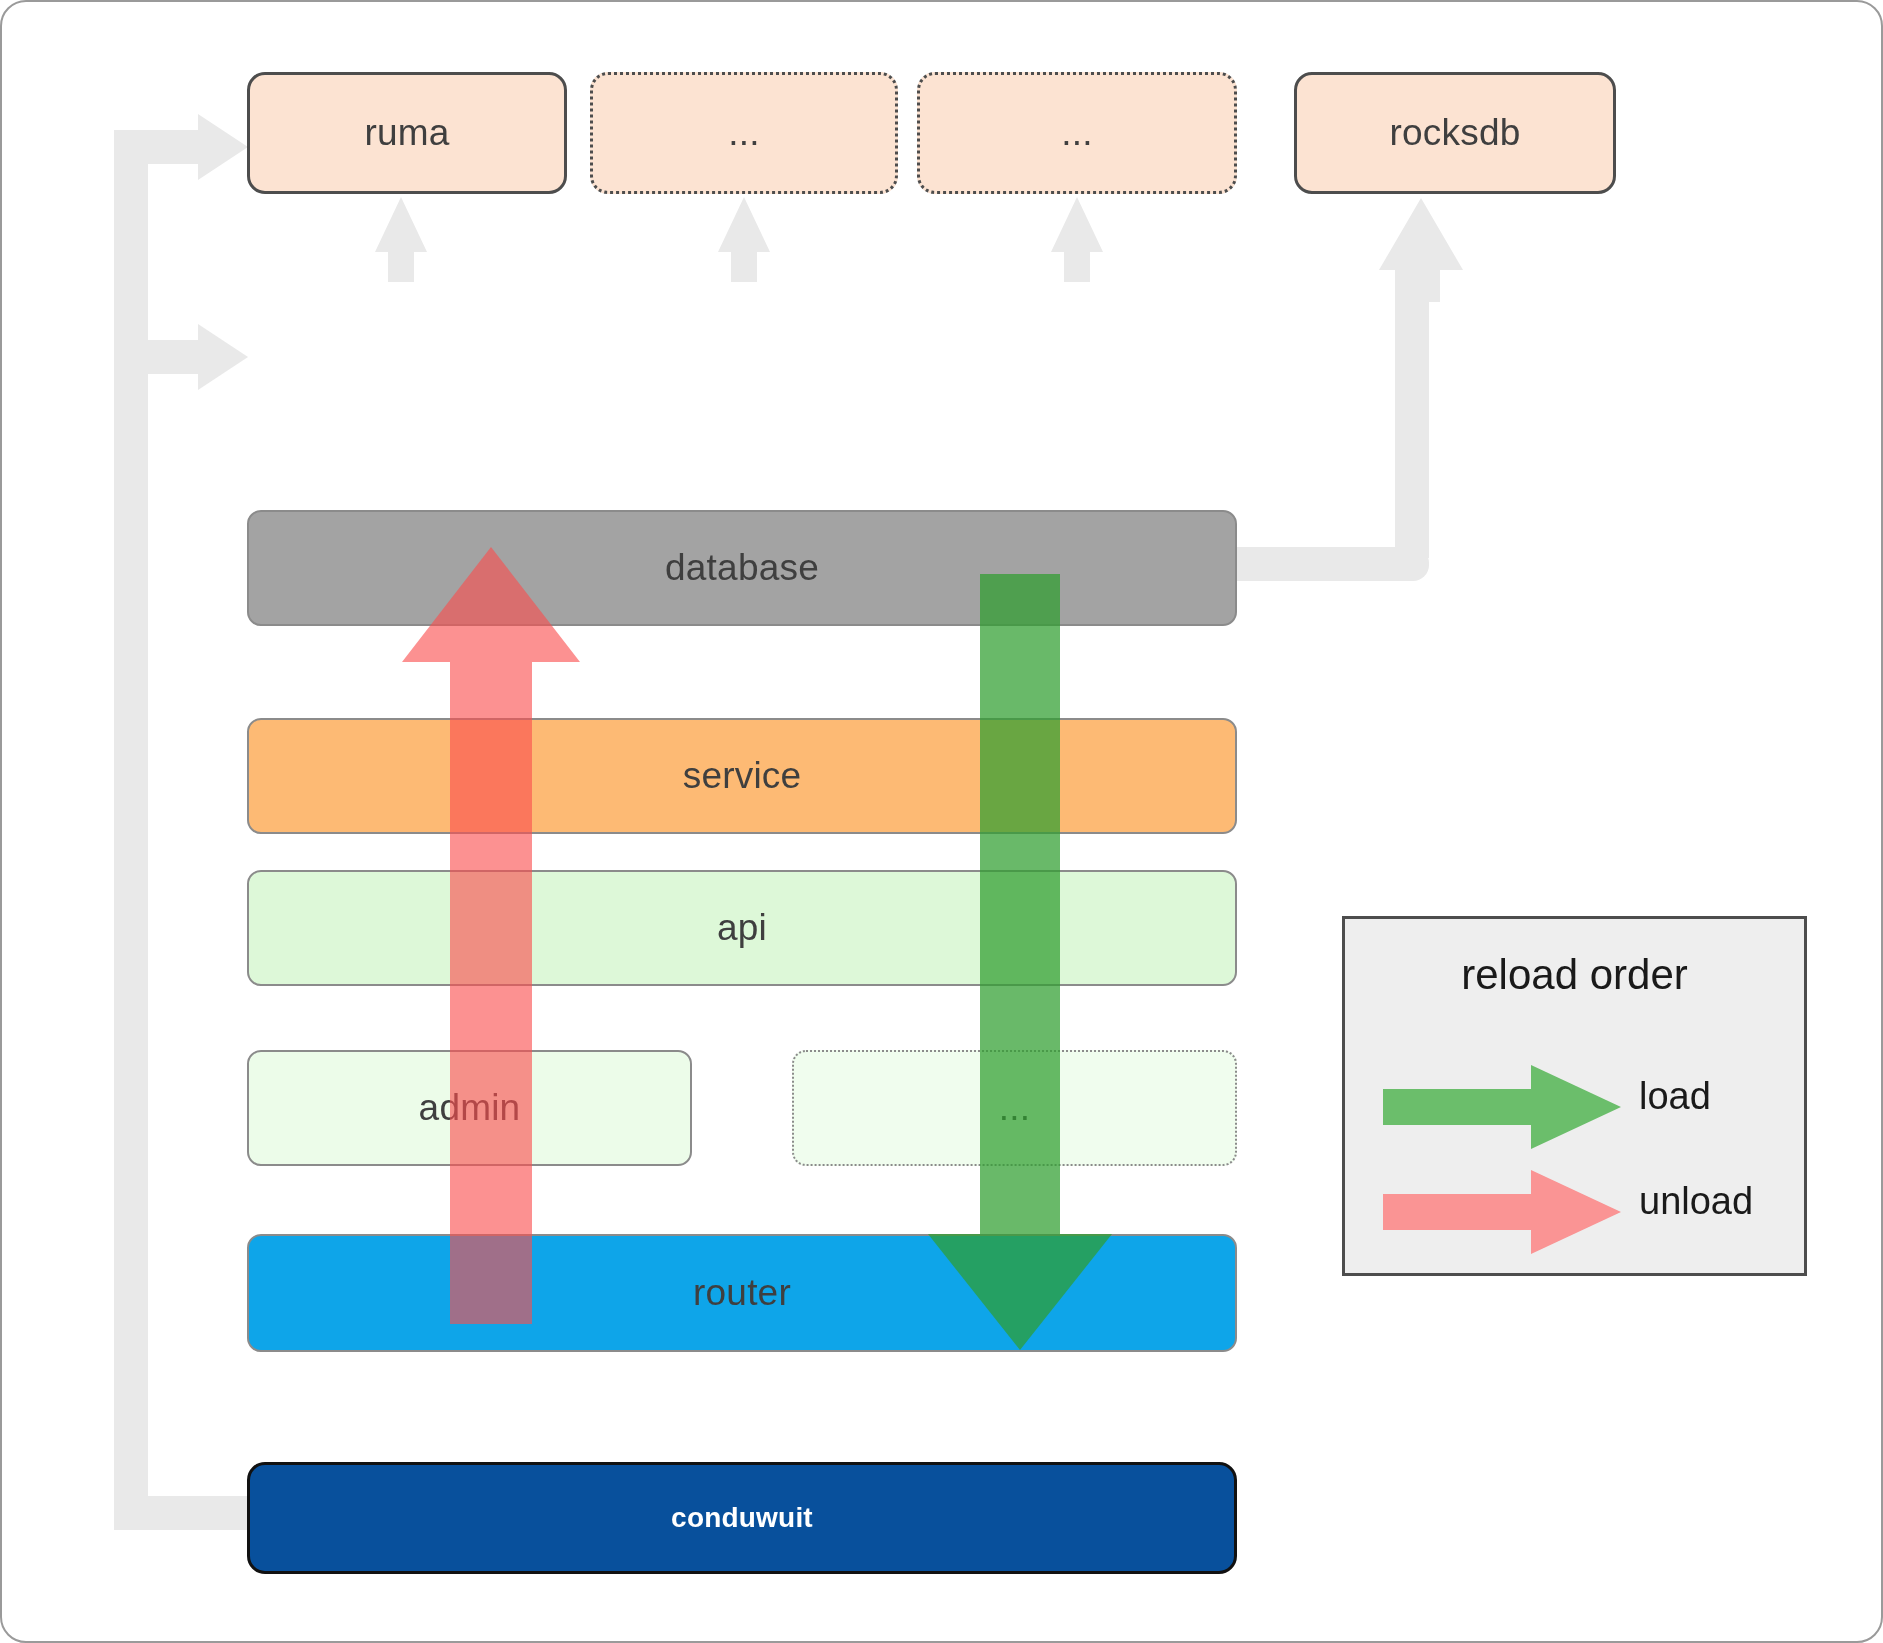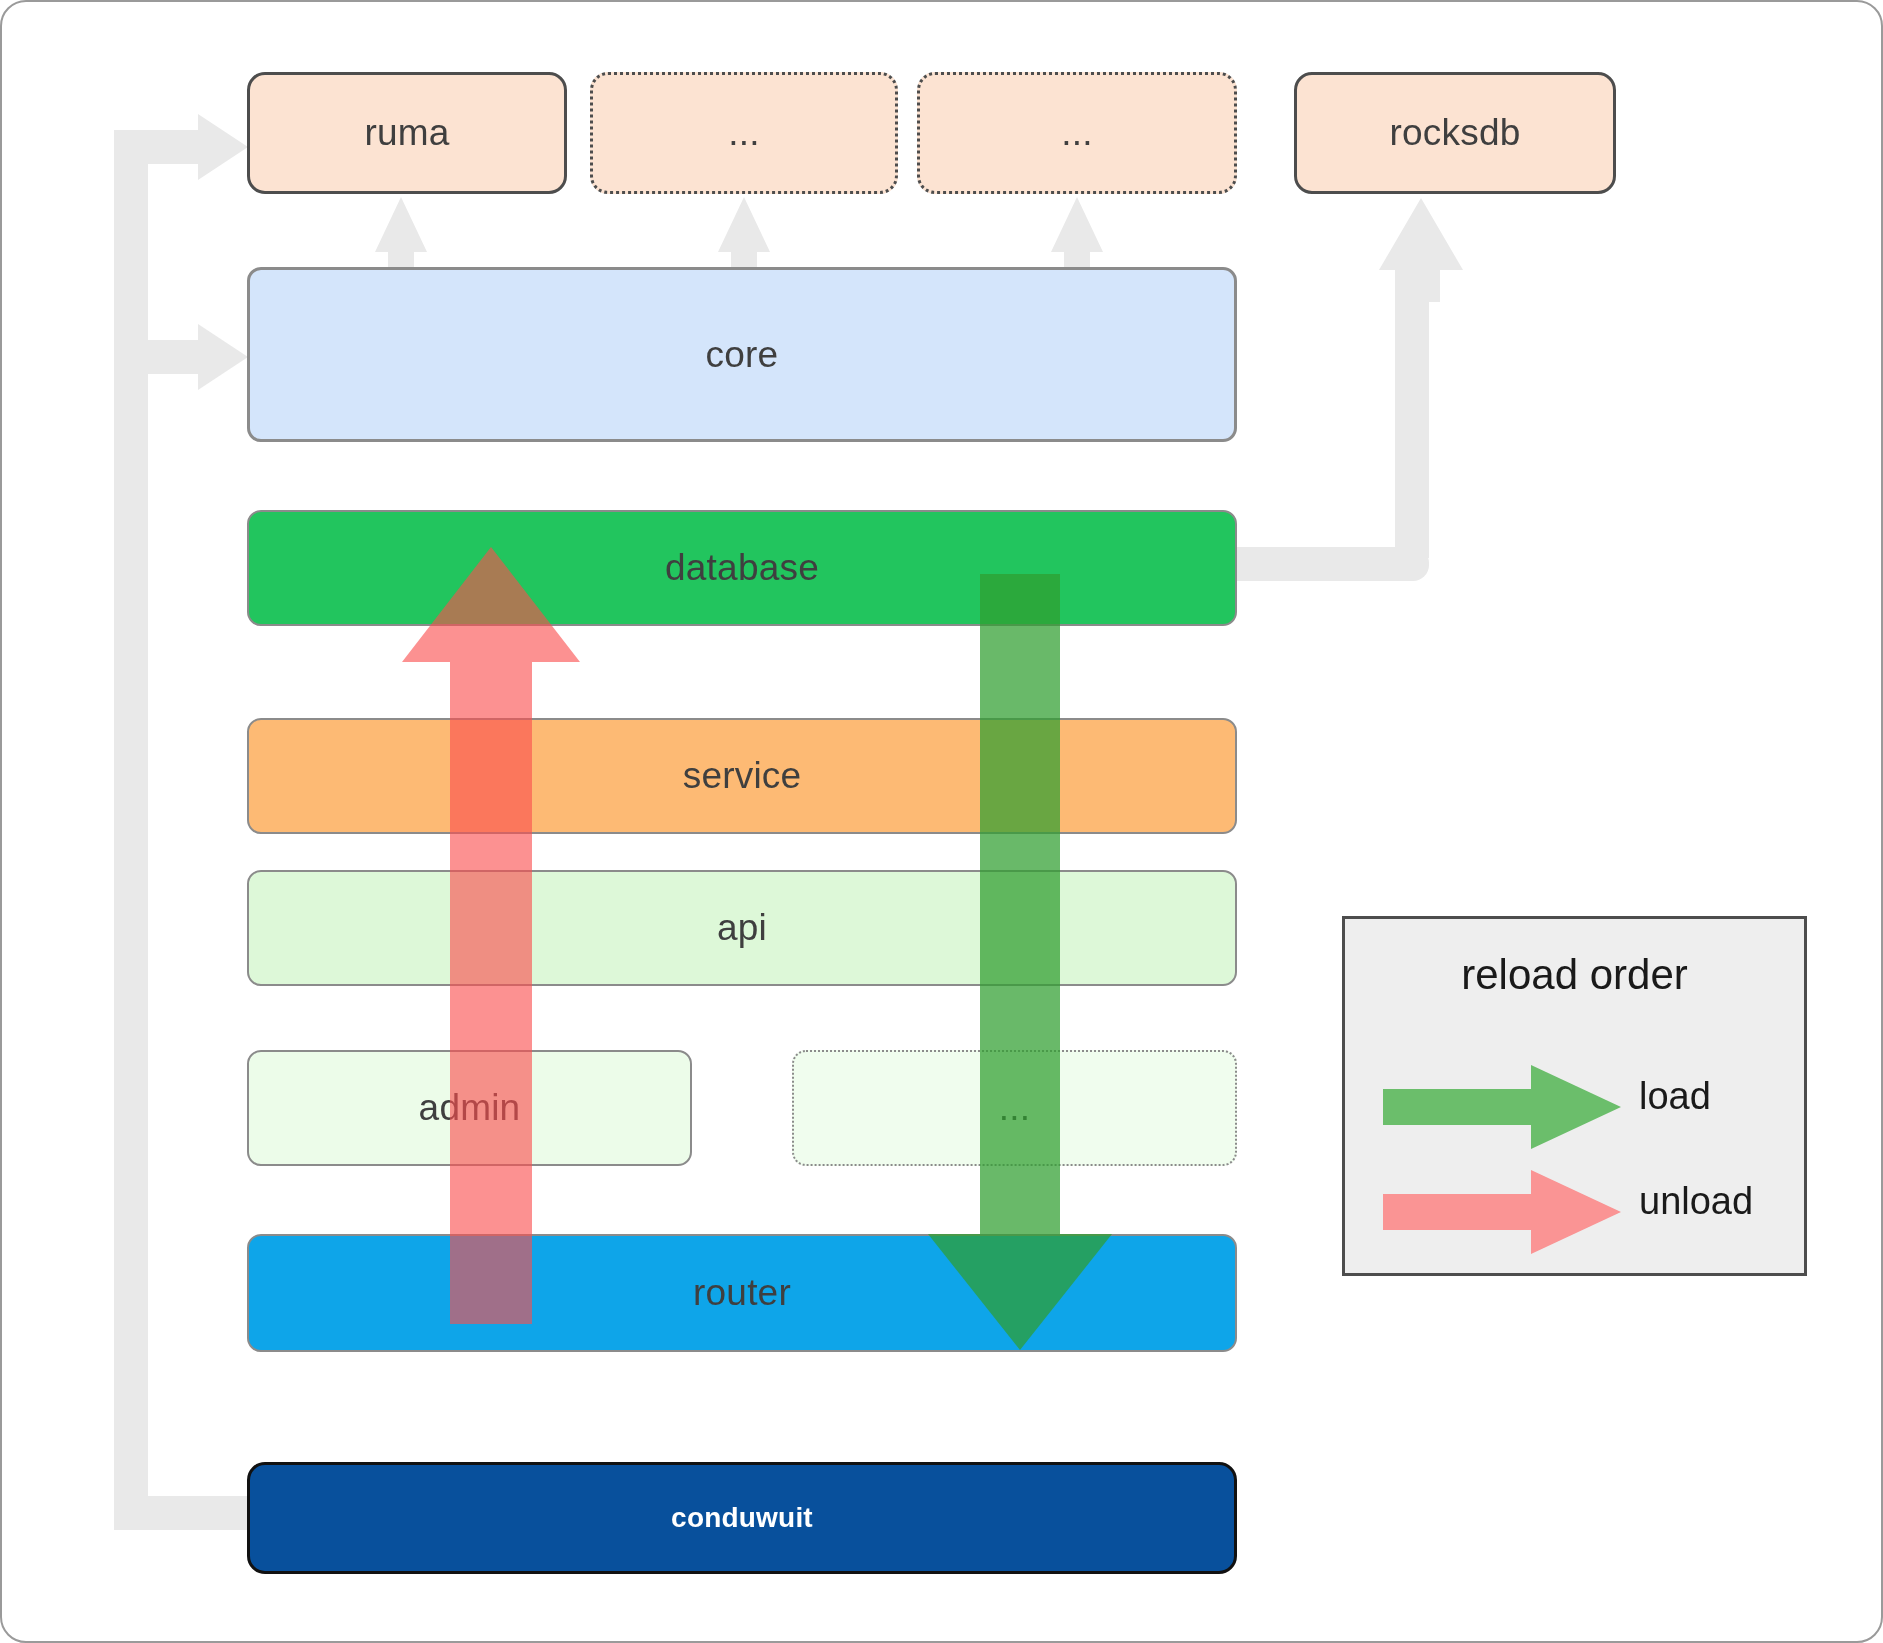--- a/index.html
+++ b/index.html
@@ -55,21 +55,21 @@
 
   
   .layer {
     border: 2px solid #8b8b8b;
     left: 245px;
     width: 990px;
     height: 116px;
   }
   .layer.dotted { border: 2px dotted #8b8b8b; }
 
-  .lay-database { background: #22c55e; top: 508px; }
+  .lay-database { background: #a3a3a3; top: 508px; }
   .lay-service  { background: #fdba74; top: 716px; }
   .lay-api      { background: #ddf8d8; top: 868px; }
   .lay-admin    { background: #ecfce9; top: 1048px; left: 245px; width: 445px; }
   .lay-dots     { background: #f0fdee; top: 1048px; left: 790px; width: 445px; }
   .lay-router   { background: #0ea5e9; top: 1232px; height: 118px; }
 
   
   .conduwuit {
     background: #08509c;
     border: 3px solid #111111;
@@ -156,23 +156,20 @@
   <div class="node dep dotted small-round" style="left:588px; width:308px;">
     <span>...</span>
   </div>
   <div class="node dep dotted small-round" style="left:915px; width:320px;">
     <span>...</span>
   </div>
   <div class="node dep solid small-round" style="left:1292px; width:322px;">
     <span>rocksdb</span>
   </div>
 
-  <div class="node core">
-    <span>core</span>
-  </div>
 
   <div class="node layer lay-database">
     <span>database</span>
   </div>
   <div class="node layer lay-service">
     <span>service</span>
   </div>
   <div class="node layer lay-admin">
     <span>admin</span>
   </div>

